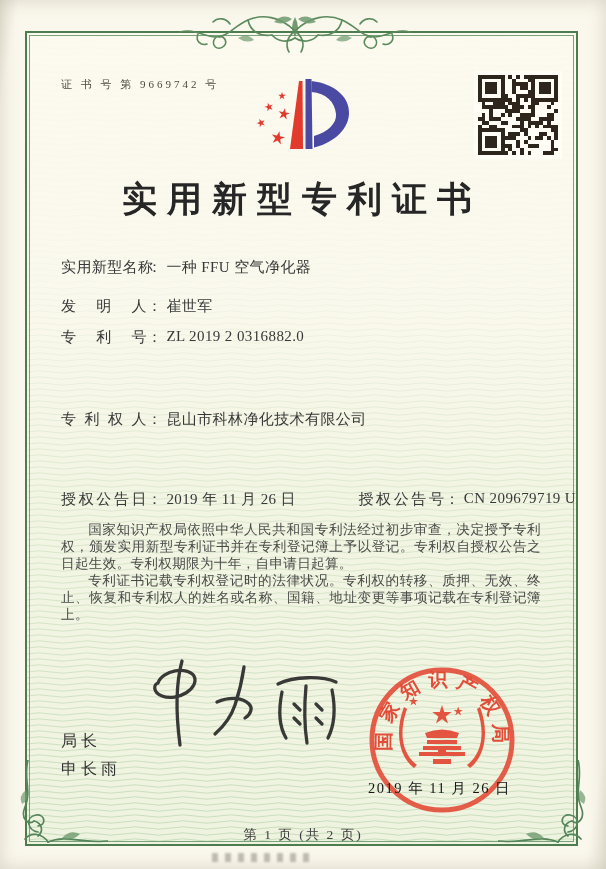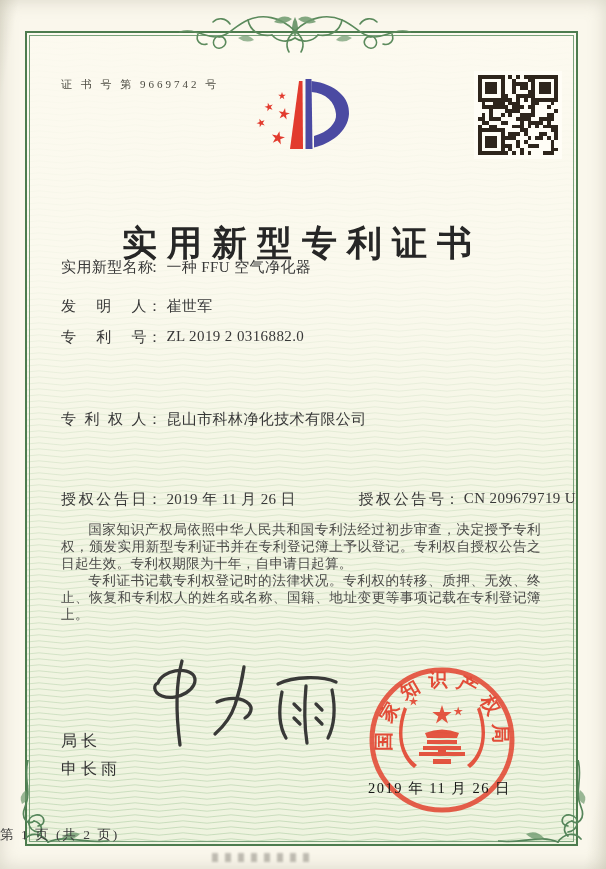--- a/index.html
+++ b/index.html
@@ -19,37 +19,37 @@
   }
   .sheet .innerline{position:absolute;inset:2px;border:1px solid #7aa37b;pointer-events:none;}
   .sheet svg.waves{position:absolute;inset:0;width:100%;height:100%;}
   .sheet .creamfade{
     position:absolute;inset:0;
     background:linear-gradient(180deg,rgba(253,250,240,.96) 0%,rgba(253,250,240,.85) 30%,rgba(250,248,234,.45) 55%,rgba(242,246,222,.05) 100%);
   }
   .abs{position:absolute;}
   .cert-no{left:61px;top:77px;font-size:11px;letter-spacing:3px;color:#4b4a41;}
   .title{left:0;right:12px;top:176px;text-align:center;font-size:35px;font-weight:600;
-         letter-spacing:10px;padding-left:10px;color:#262626;margin-top:44px;}
+         letter-spacing:10px;padding-left:10px;color:#262626;}
   .frow{left:61px;width:470px;font-size:15px;color:#383838;letter-spacing:.4px;white-space:nowrap;}
   .flabel{display:inline-block;width:86px;text-align:justify;text-align-last:justify;vertical-align:top;}
   .fcolon{display:inline-block;vertical-align:top;margin-right:4px;}
   .fvalue{display:inline-block;vertical-align:top;}
   .frow.wraprow{white-space:normal;}
   .frow.wraprow .fvalue{width:356px;line-height:19px;}
   .pair2{display:inline-block;margin-left:40px;}
   .fvalue.fixedw{width:152px;}
   .paras{left:61px;top:521px;width:480px;font-size:13.6px;line-height:17px;
          color:#4a4a48;text-align:justify;letter-spacing:.3px;}
   .paras p{margin:0;text-indent:2em;}
   .director{left:61px;top:727px;font-size:16px;line-height:28px;color:#333;letter-spacing:4px;}
   .sig{left:138px;top:655px;width:215px;height:105px;}
   .sealbox{left:361px;top:661px;width:162px;height:162px;opacity:.93;}
   .sealdate{left:368px;top:779px;font-size:14.5px;color:#161616;letter-spacing:1.5px;white-space:nowrap;}
-  .footerpage{left:0;right:0;top:826px;font-size:13.5px;color:#3c3c3c;letter-spacing:2px;}
+  .footerpage{left:0;right:0;top:826px;text-align:center;font-size:13.5px;color:#3c3c3c;letter-spacing:2px;}
   .bleed{left:212px;top:853px;width:100px;height:9px;opacity:.4;filter:blur(1.2px);
          background:repeating-linear-gradient(90deg,#6b675f 0 6px,transparent 6px 13px);}
   .orn-top{left:168px;top:10px;width:254px;height:46px;}
   .orn-bl{left:14px;top:760px;width:94px;height:96px;}
   .orn-br{left:498px;top:760px;width:94px;height:96px;transform:scaleX(-1);}
   .logo{left:235px;top:72px;width:130px;height:106px;}
   .qr{left:474px;top:71px;width:88px;height:88px;}
 </style>
 </head>
 <body>

